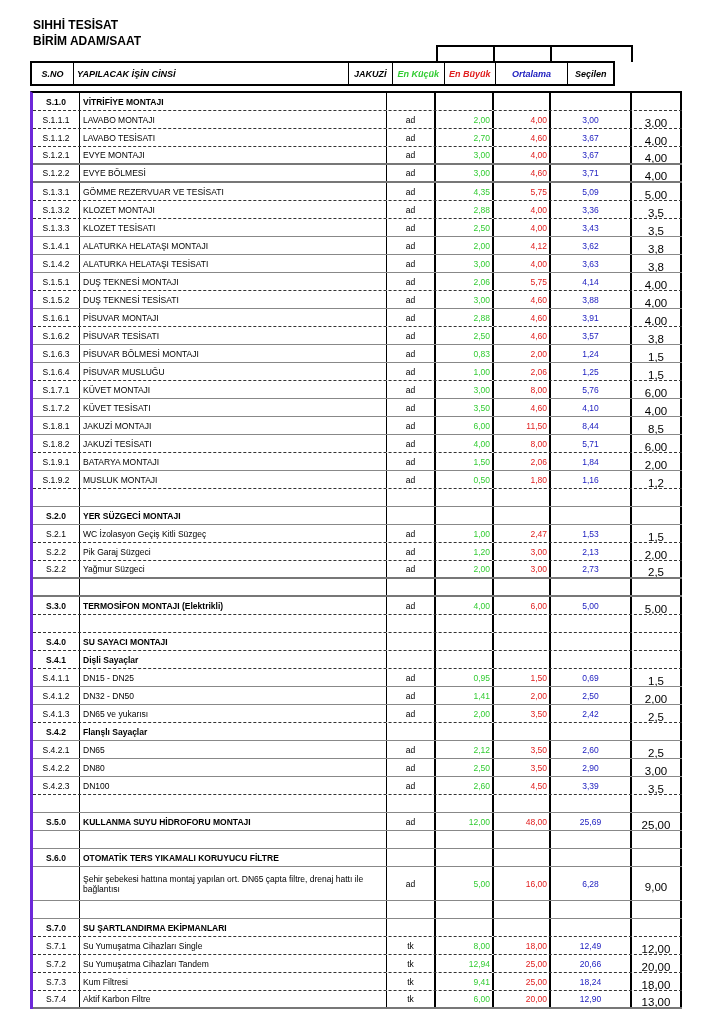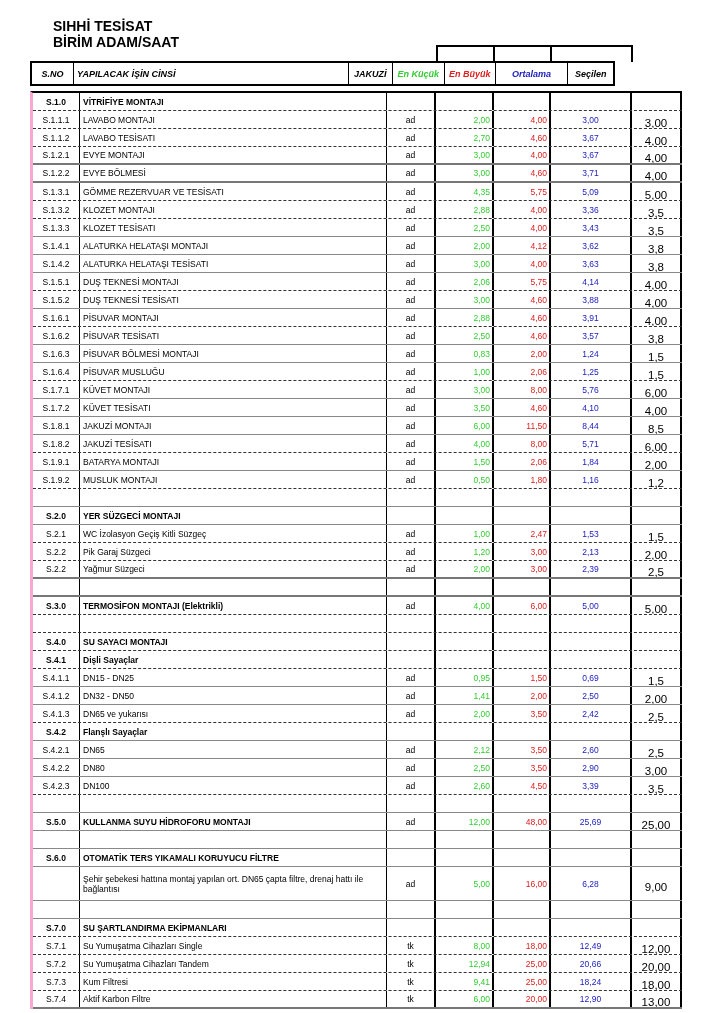--- a/index.html
+++ b/index.html
@@ -1,32 +1,32 @@
 <!DOCTYPE html>
 <html><head>
 <meta charset="utf-8">
 <style>
   html, body { margin:0; padding:0; background:#ffffff; }
   body { width:718px; height:1013px; position:relative; overflow:hidden;
          font-family:"Liberation Sans", sans-serif; color:#000; }
-  .title { position:absolute; left:33px; font-size:14px; font-weight:bold;margin-left:20px; }
+  .title { position:absolute; left:33px; font-size:12px; font-weight:bold; }
   .title.t1 { top:18px; }
   .title.t2 { top:34px; }
 
   
   .topbox { position:absolute; top:45px; height:17px; border:2px solid #000; border-bottom:none; box-sizing:border-box; }
 
   .hdr { position:absolute; top:61px; left:30px; width:585px; height:25px;
          border:2px solid #000; box-sizing:border-box; display:flex; }
   .hdr .c { box-sizing:border-box; border-right:1px solid #000; font-size:9px; font-weight:bold;
             font-style:italic; display:flex; align-items:center; }
   .hdr .c:last-child { border-right:none; }
 
   .tbl { position:absolute; top:91px; left:30px; width:652px; box-sizing:border-box;
-         border-left:3px solid #f9a8d4; border-top:2px solid #000; }
+         border-left:3px solid #6d28d9; border-top:2px solid #000; }
   .row { display:flex; height:18px; box-sizing:border-box; border-bottom:1px solid #888; position:relative; }
   .row.dash { border-bottom:1px dashed #333; }
   .row.thick { border-bottom:2px solid #777; }
   .row.tall { height:34px; }
   .row .c { box-sizing:border-box; font-size:8.5px; display:flex; align-items:center; overflow:hidden; white-space:nowrap; }
   .c.sno { width:47px; justify-content:center; border-right:1px solid #000; }
   .c.desc { width:307px; padding-left:3px; border-right:1px solid #000; }
   .c.desc.wrap { white-space:normal; line-height:10px; }
   .c.unit { width:49px; justify-content:center; border-right:2px solid #000; }
   .c.min { width:58px; justify-content:flex-end; padding-right:2px; color:#33cc33; border-right:2px solid #000; }
@@ -293,21 +293,21 @@
       <div class="c max">3,00</div>
       <div class="c avg">2,13</div>
       <div class="c sel">2,00</div>
     </div>
     <div class="row thick">
       <div class="c sno">S.2.2</div>
       <div class="c desc">Yağmur Süzgeci</div>
       <div class="c unit">ad</div>
       <div class="c min">2,00</div>
       <div class="c max">3,00</div>
-      <div class="c avg">2,39</div>
+      <div class="c avg">2,73</div>
       <div class="c sel">2,5</div>
     </div>
     <div class="row thick">
       <div class="c sno"></div>
       <div class="c desc"></div>
       <div class="c unit"></div>
       <div class="c min"></div>
       <div class="c max"></div>
       <div class="c avg"></div>
       <div class="c sel"></div>

